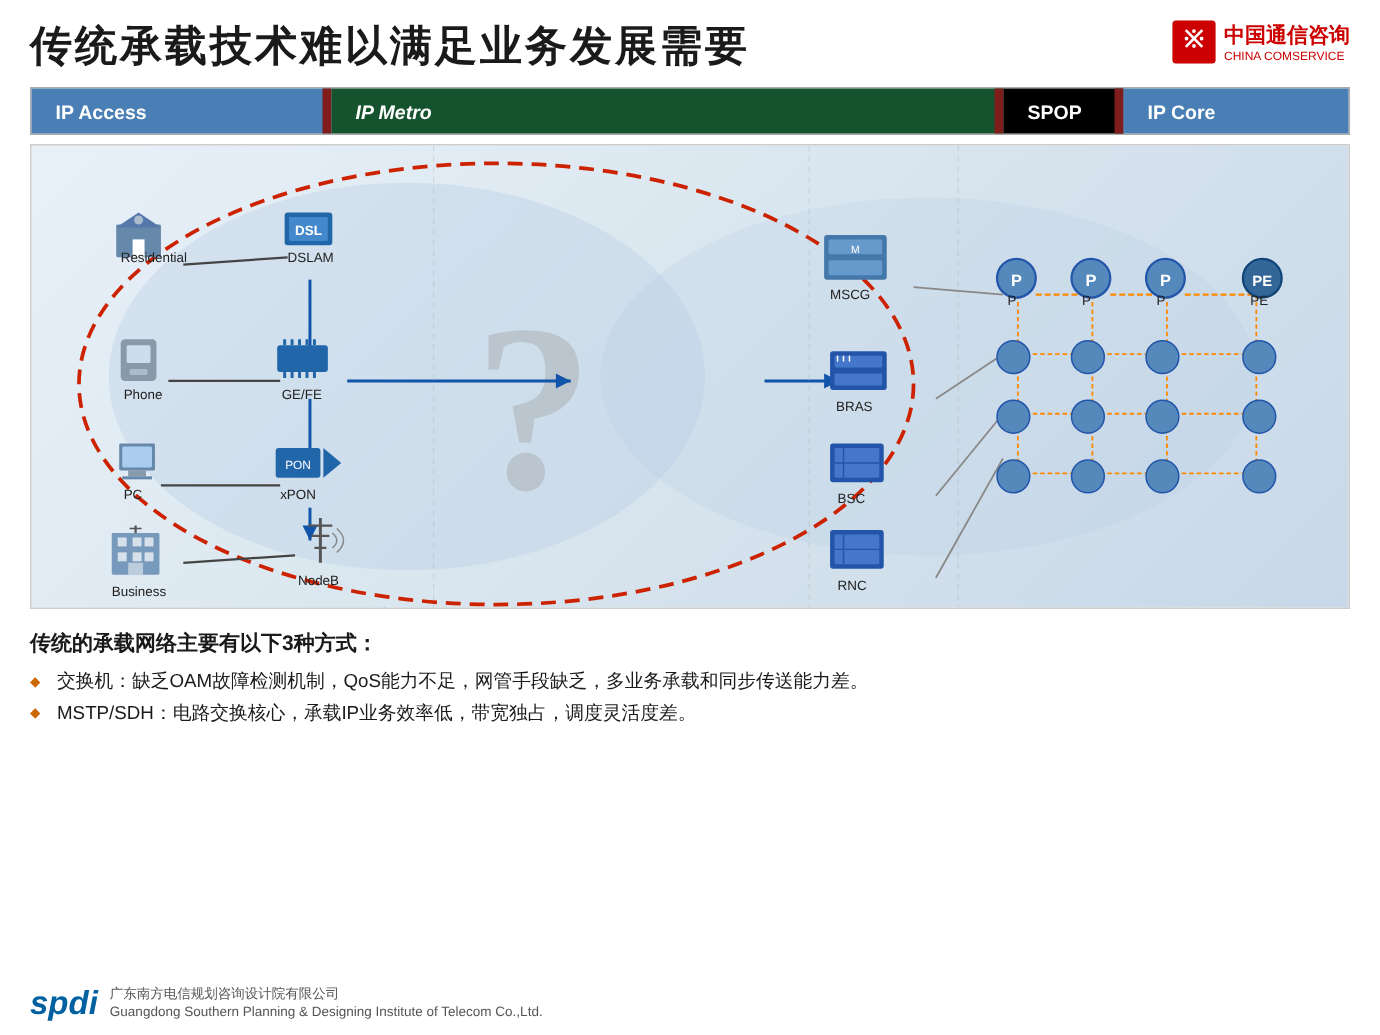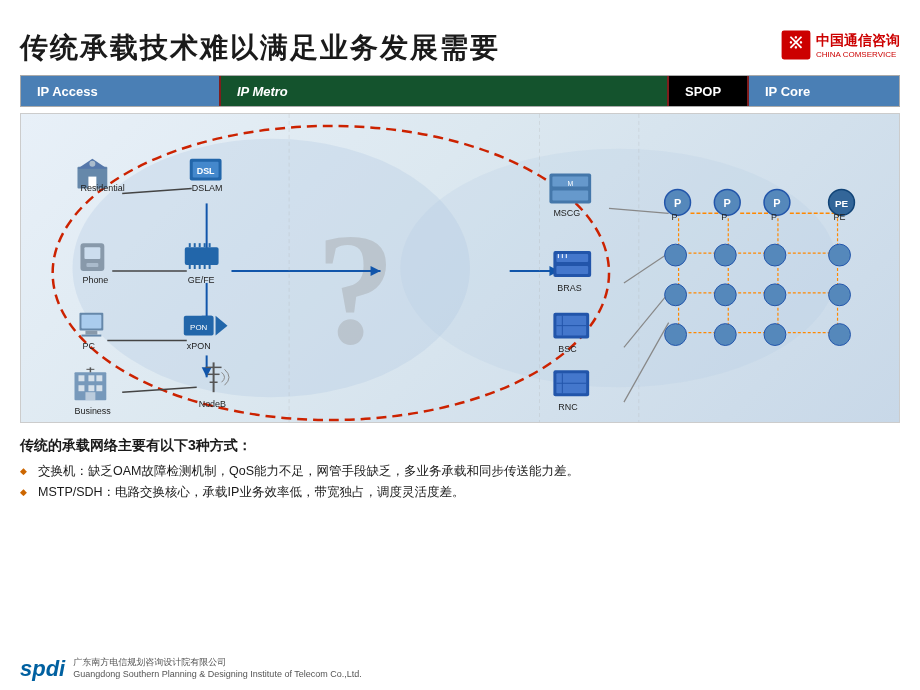--- a/index.html
+++ b/index.html
@@ -11,21 +11,20 @@
       overflow: hidden;
       position: relative;
     }
 
     
     .header {
       padding: 12px 20px 8px 20px;
       display: flex;
       justify-content: space-between;
       align-items: flex-start;
-      margin-top: 17px;
     }
     .main-title {
       font-size: 28px;
       font-weight: bold;
       color: #1a1a1a;
       letter-spacing: 2px;
     }
     .logo-area {
       display: flex;
       align-items: center;
@@ -43,21 +42,21 @@
       height: 32px;
       border: 1px solid #aaa;
     }
     .nav-item {
       display: flex;
       align-items: center;
       padding: 0 16px;
       font-size: 13px;
       font-weight: bold;
       color: #fff;
-      border-right: 2px solid #7f1d1d;
+      border-right: 6px solid #7f1d1d;
       white-space: nowrap;
     }
     .nav-item.ip-access { background: #4a7fb5; flex: 0 0 200px; }
     .nav-item.ip-metro { background: #14532d; flex: 1; font-style: italic; }
     .nav-item.spop { background: #000000; flex: 0 0 80px; }
     .nav-item.ip-core { background: #4a7fb5; flex: 0 0 150px; border-right: none; }
 
     
     .diagram-area {
       margin: 6px 20px;

